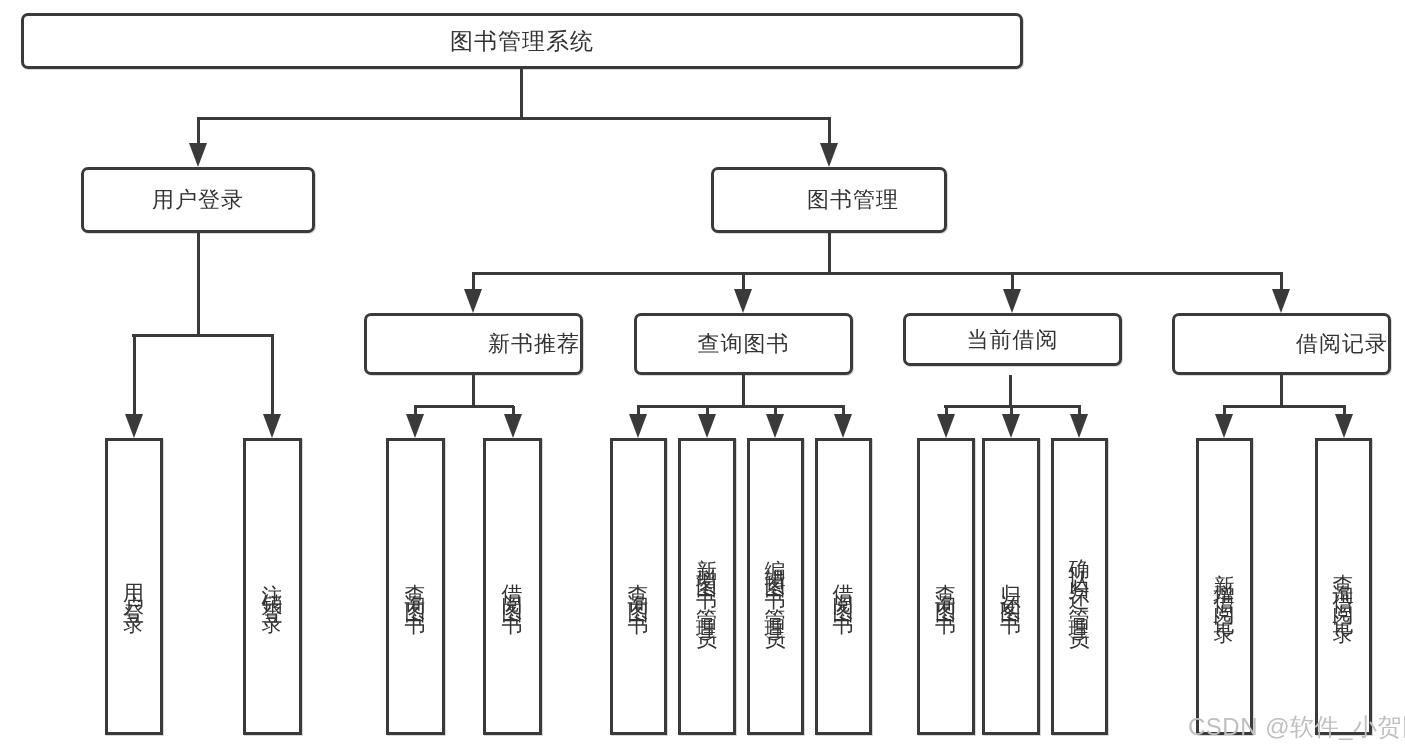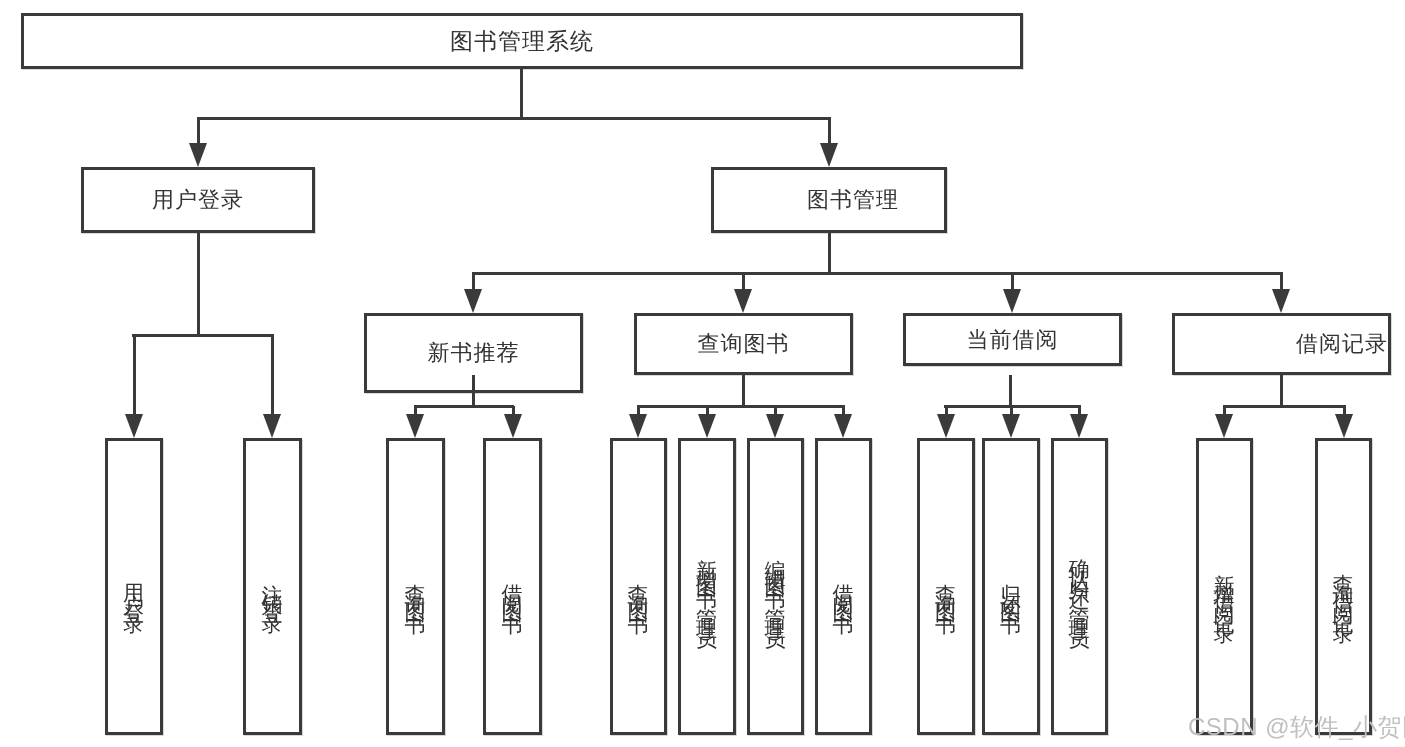--- a/index.html
+++ b/index.html
@@ -21,21 +21,21 @@
     position:absolute;
     box-sizing:border-box;
     border:3px solid var(--border);
     background:#fff;
     display:flex;
     align-items:center;
     justify-content:center;
     color:var(--text);
     box-shadow:1px 1px 0 rgba(0,0,0,0.15);
   }
-  .node.h{font-size:22px;letter-spacing:1px;}
+  .node.h{font-size:22px;letter-spacing:1px;border-radius:7px;}
   .node.h.title{font-size:23px;}
   .node.v{
     writing-mode:vertical-rl;
     font-size:21px;
     letter-spacing:10px;
     line-height:1;
   }
   .seg{position:absolute;background:var(--line);}
   .arrow{
     position:absolute;width:0;height:0;
@@ -60,21 +60,21 @@
   <div id="nodes-layer">
       <div class="node h title" style="left: 21px; top: 13px; width: 1002px; height: 56px;">
         <span>图书管理系统</span>
       </div>
       <div class="node h" style="left: 81px; top: 167px; width: 234px; height: 66px;">
         <span>用户登录</span>
       </div>
       <div class="node h" style="left: 711px; top: 167px; width: 236px; height: 66px; padding-left: 48px;">
         <span>图书管理</span>
       </div>
-      <div class="node h" style="left: 364px; top: 313px; width: 219px; height: 80px;">
+      <div class="node h" style="left: 364px; top: 313px; width: 219px; height: 62px; justify-content: flex-end;">
         <span>新书推荐</span>
       </div>
       <div class="node h" style="left: 634px; top: 313px; width: 219px; height: 62px;">
         <span>查询图书</span>
       </div>
       <div class="node h" style="left: 903px; top: 313px; width: 219px; height: 53px;">
         <span>当前借阅</span>
       </div>
       <div class="node h" style="left: 1172px; top: 313px; width: 219px; height: 62px; justify-content: flex-end;">
         <span>借阅记录</span>

